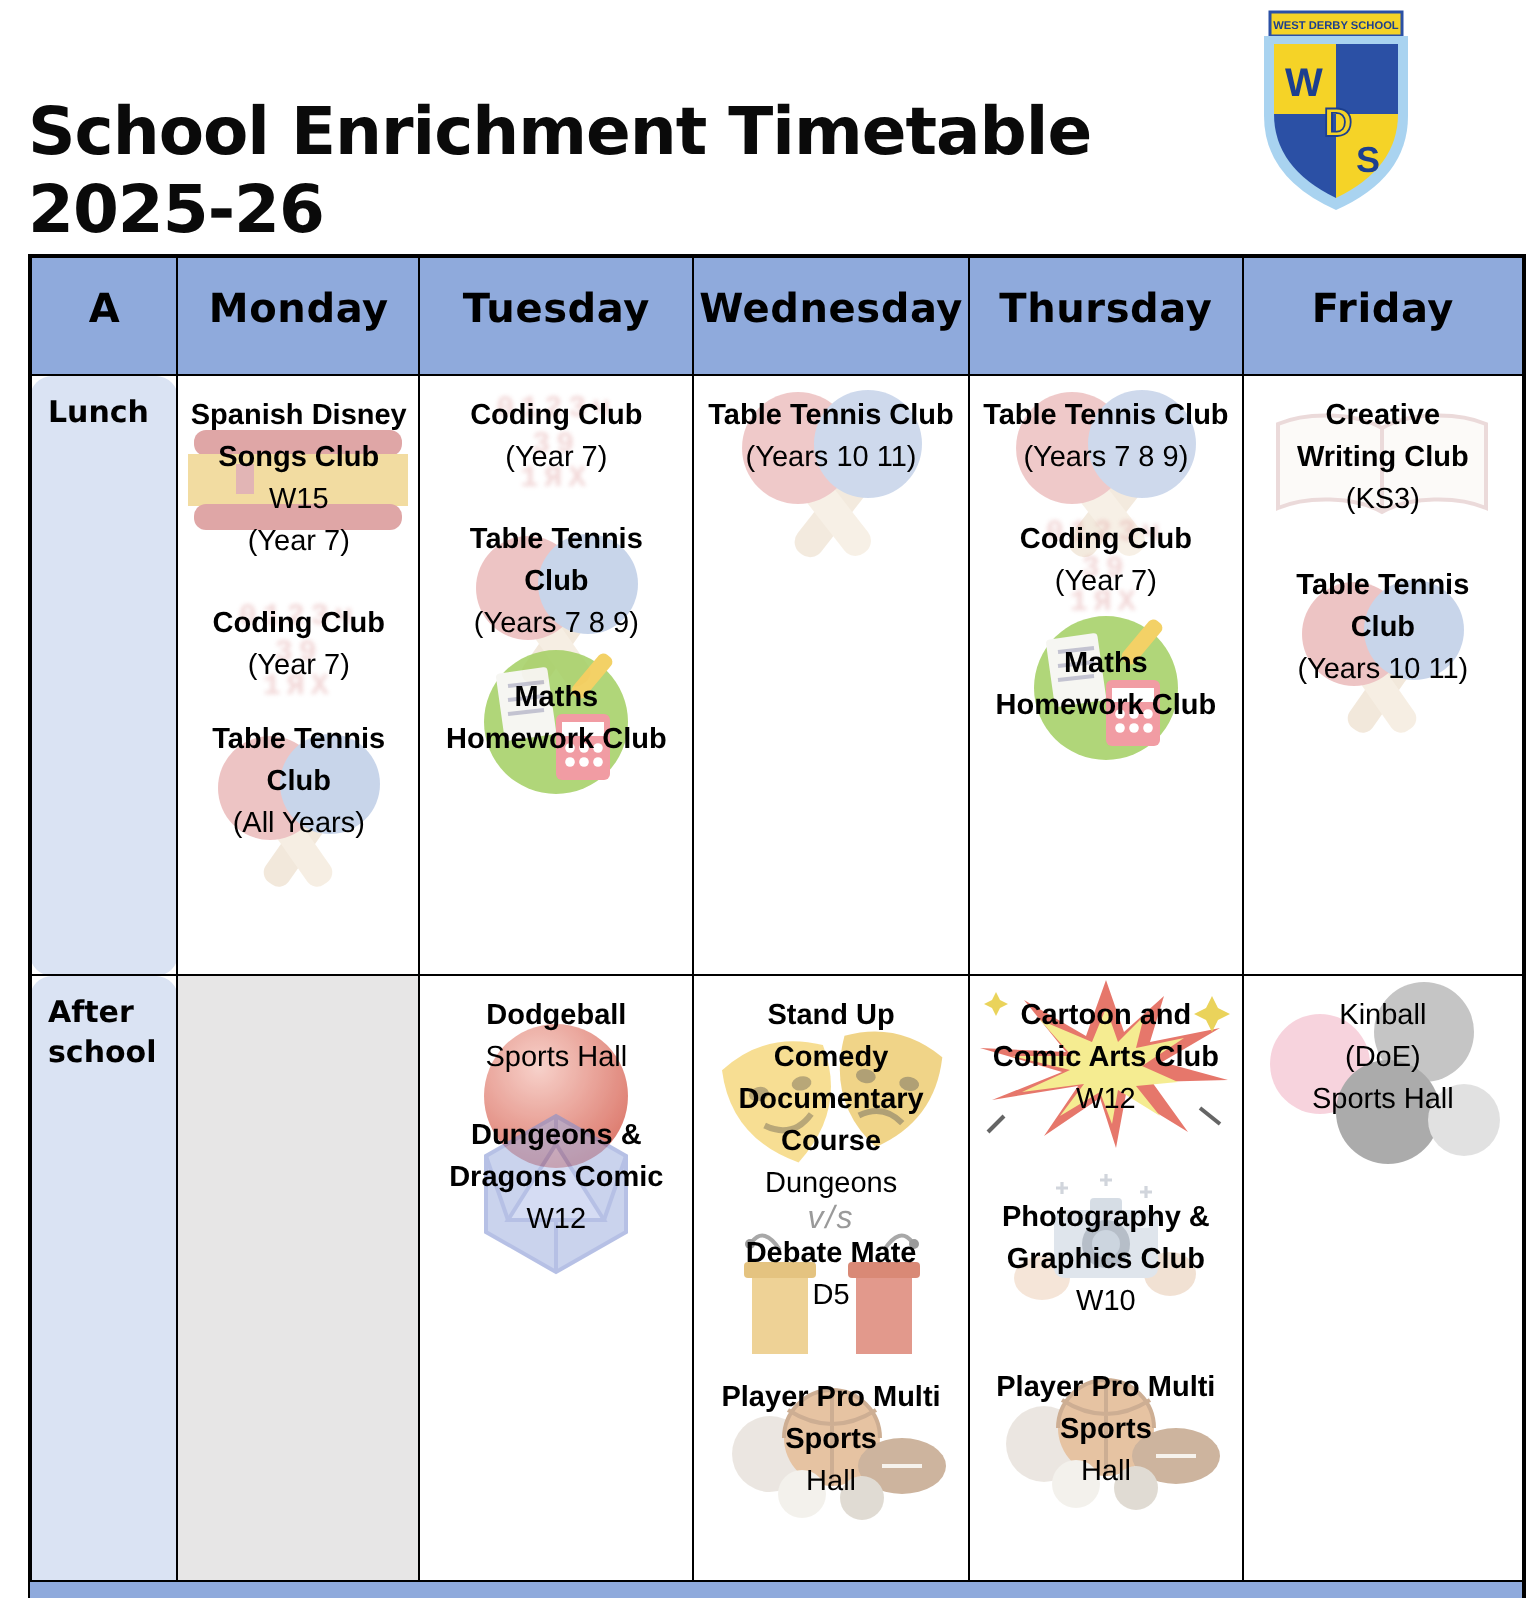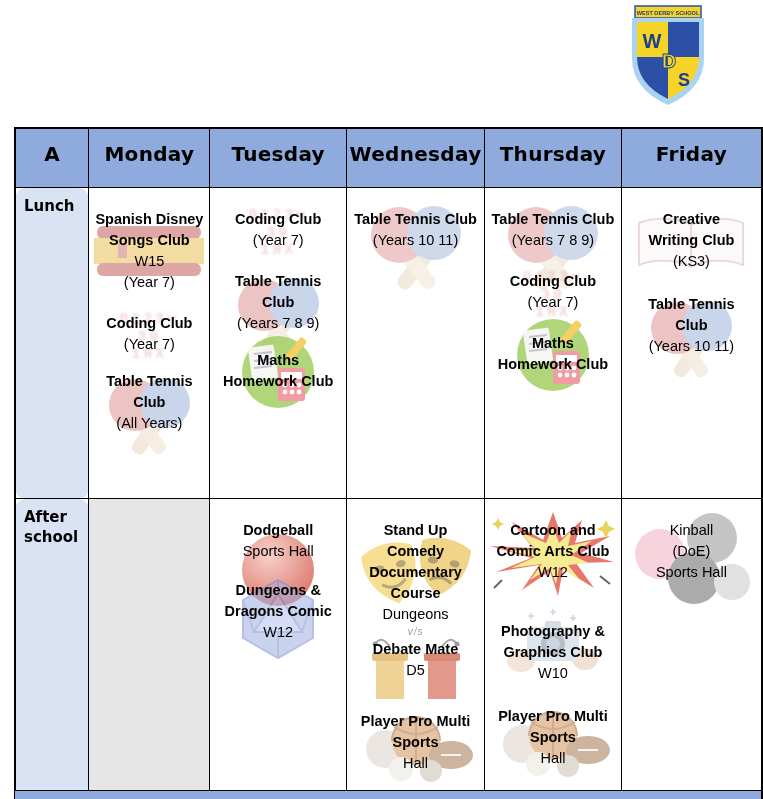--- a/index.html
+++ b/index.html
@@ -14,45 +14,46 @@
   
   #tt{position:absolute;left:14px;top:127px;border-collapse:collapse;table-layout:fixed;
       border:2px solid #000;}
   #tt th,#tt td{border:1px solid #000;padding:0;}
   .hdr{background:#8faadc;height:50px;text-align:center;vertical-align:middle;
        font-size:20px;font-weight:bold;letter-spacing:.3px;padding-bottom:8px !important;
        font-family:"DejaVu Sans","Liberation Sans",sans-serif;}
   .rowlab{background:#dae3f3;vertical-align:top;text-align:left;
           font-size:15px;font-weight:bold;padding:8px 6px 0 8px !important;line-height:20px;
           font-family:"DejaVu Sans","Liberation Sans",sans-serif;border-radius:11px;}
-  .daycell{vertical-align:top;text-align:center;padding:21px 4px 0 !important;background:#fff;}
+  .daycell{vertical-align:top;text-align:center;padding:10px 4px 0 !important;background:#fff;}
   .empty{background:#e7e6e6;}
   .lunchrow td,.lunchrow th{height:289px;}
   .afterrow td,.afterrow th{height:313px;}
 
   
   .act{position:relative;}
   .ln{position:relative;z-index:1;font-size:14.5px;line-height:21px;}
   .b{font-weight:bold;}
-  .vs{position:relative;z-index:1;display:block;font-size:10px;line-height:14px;color:#9a9a9a;
+  .vs{position:relative;z-index:1;display:block;font-size:16px;line-height:14px;color:#9a9a9a;
       font-style:italic;letter-spacing:1px;}
   .ico{position:absolute;left:50%;transform:translateX(-50%);z-index:0;pointer-events:none;}
   .code-ico{display:flex;flex-direction:column;align-items:center;gap:1px;opacity:.4;
             filter:blur(1px);color:#dd9a9a;font-weight:bold;font-size:15px;letter-spacing:3px;
             font-family:"Liberation Mono",monospace;}
 
   
   #strip{position:absolute;left:14px;top:790px;width:746px;height:9px;background:#8faadc;
          border:1px solid #000;border-bottom:none;}
 </style>
 </head>
 <body>
 
 <div id="page">
 
+  <h1 id="title">School Enrichment Timetable 2025-26</h1>
 
   <div id="logo">
     <svg width="92" height="102" viewBox="0 0 92 102">
       <rect x="13" y="1" width="66" height="12" fill="#f5d327" stroke="#2b50a5" stroke-width="1.5"></rect>
       <text x="46" y="9.5" font-size="5.6" text-anchor="middle" fill="#1c3f8f" font-weight="bold">WEST DERBY SCHOOL</text>
       <path d="M10 13 h72 v40 q0 31 -36 47 q-36 -16 -36 -47 z" fill="#a9d3f0"></path>
       <clipPath id="sh">
           <path d="M15 17 h62 v35 q0 27 -31 42 q-31 -15 -31 -42 z"></path>
         </clipPath>
       <g clip-path="url(#sh)">

